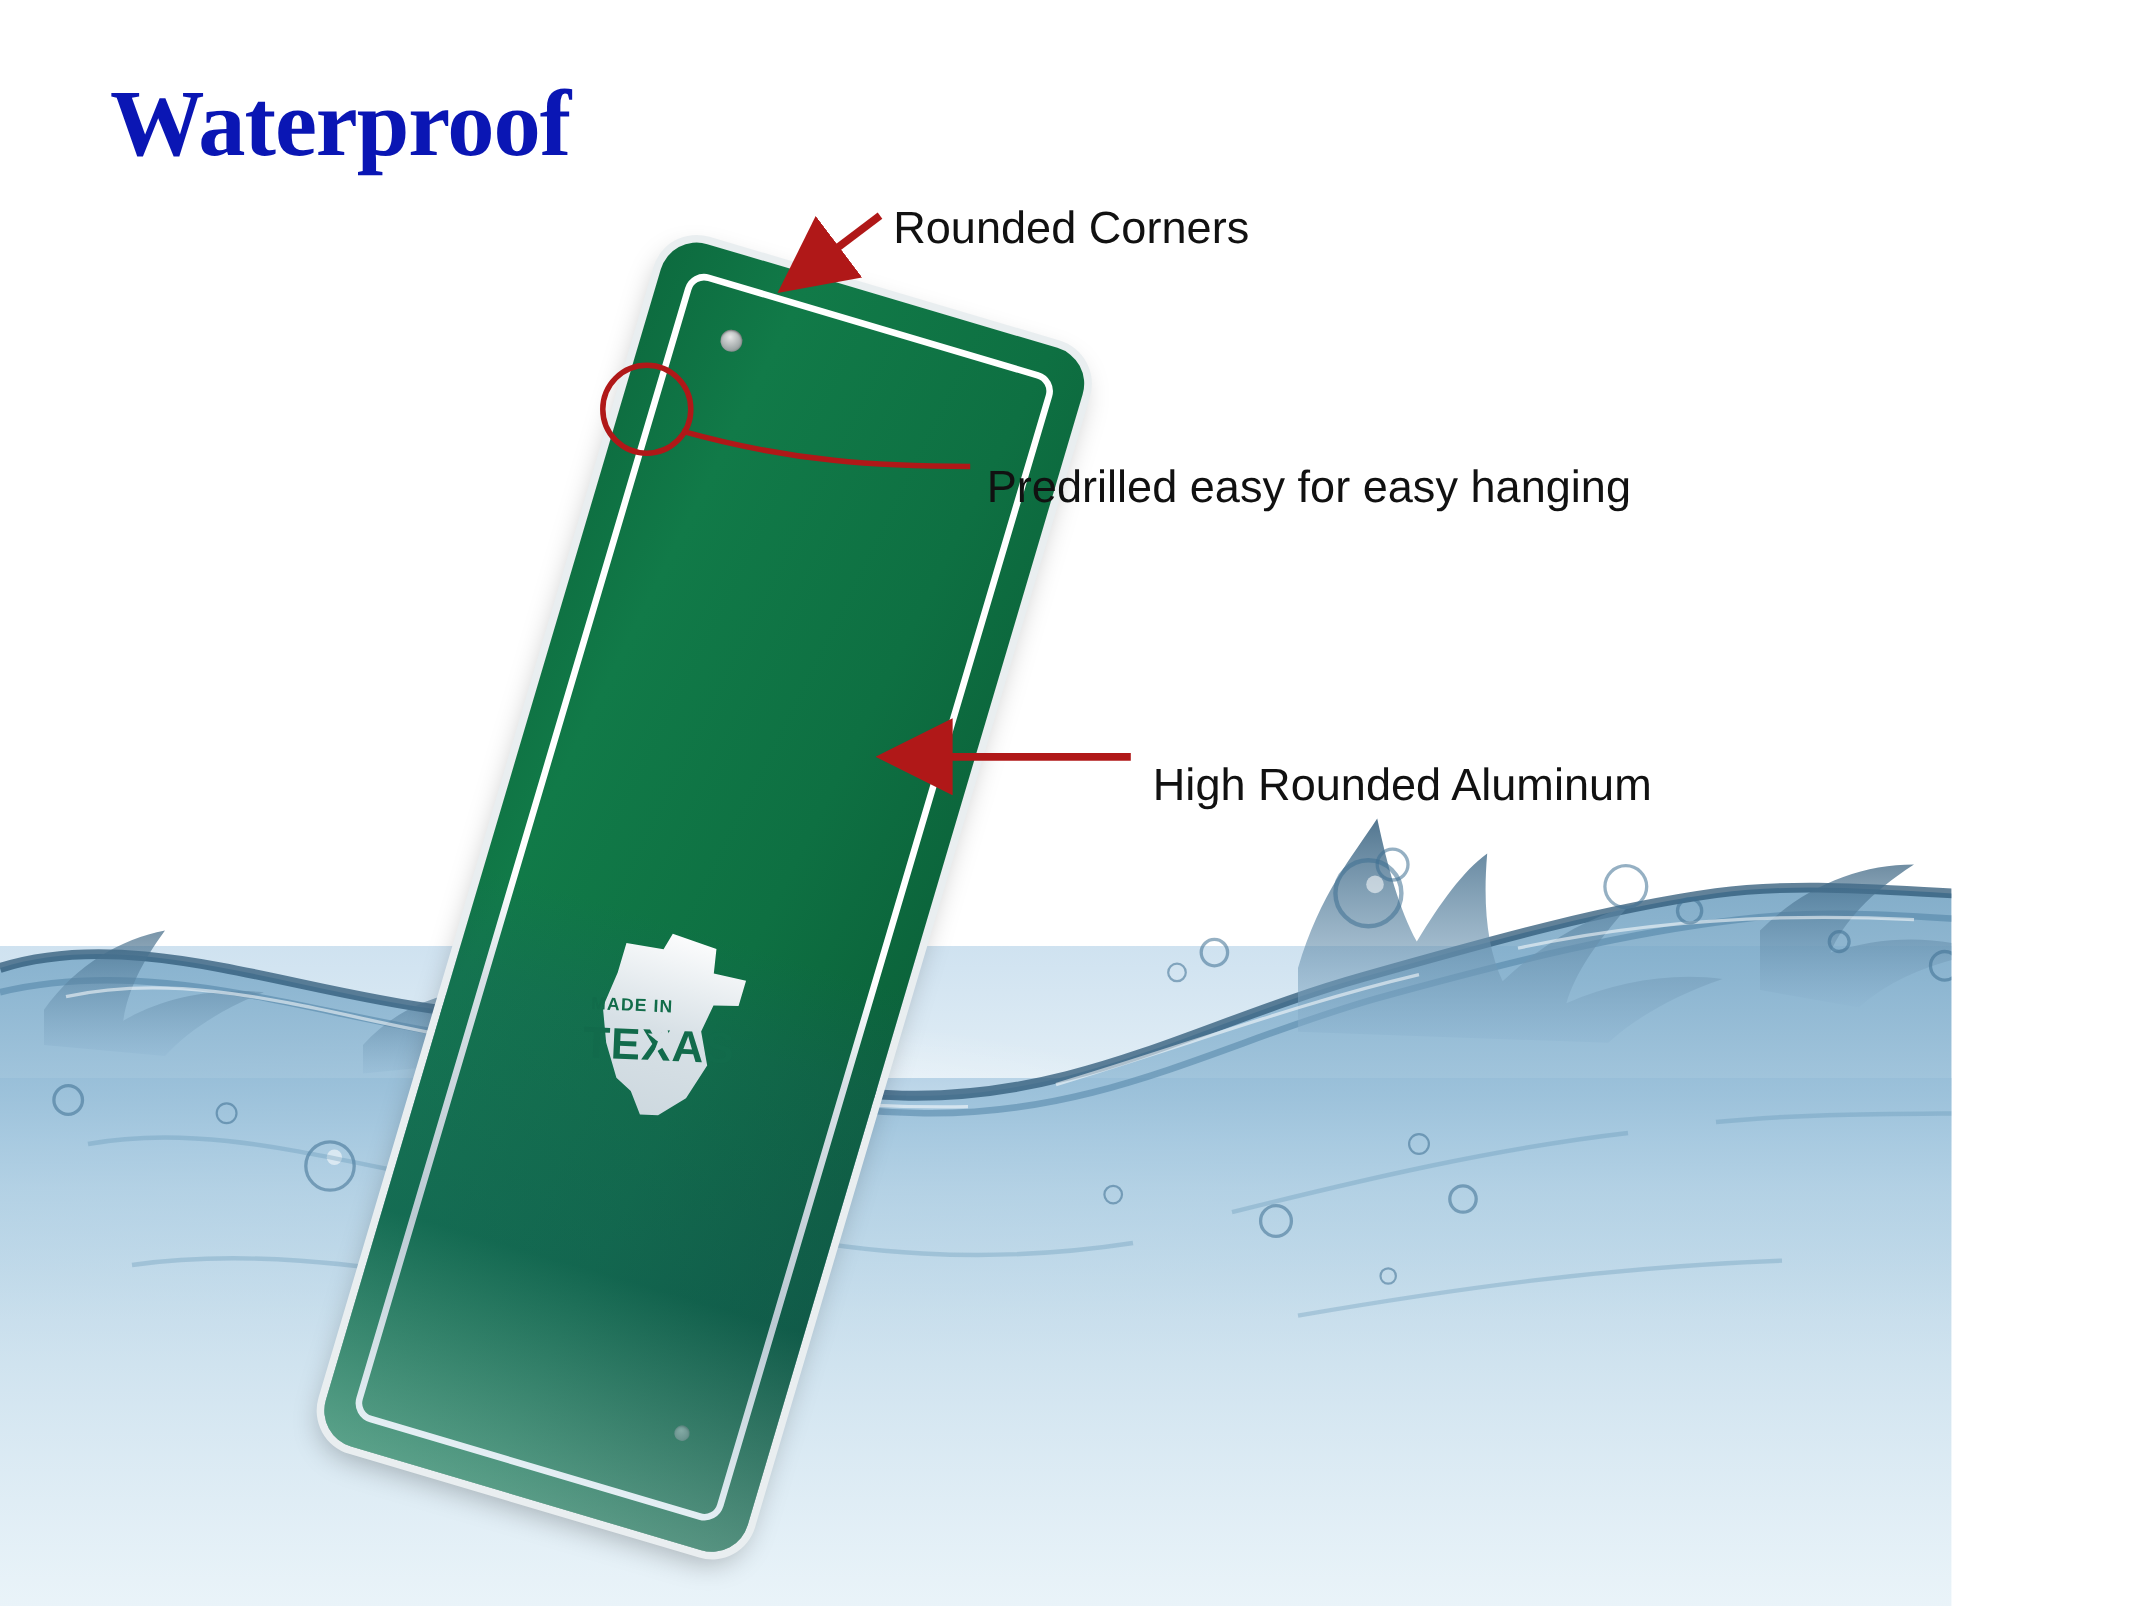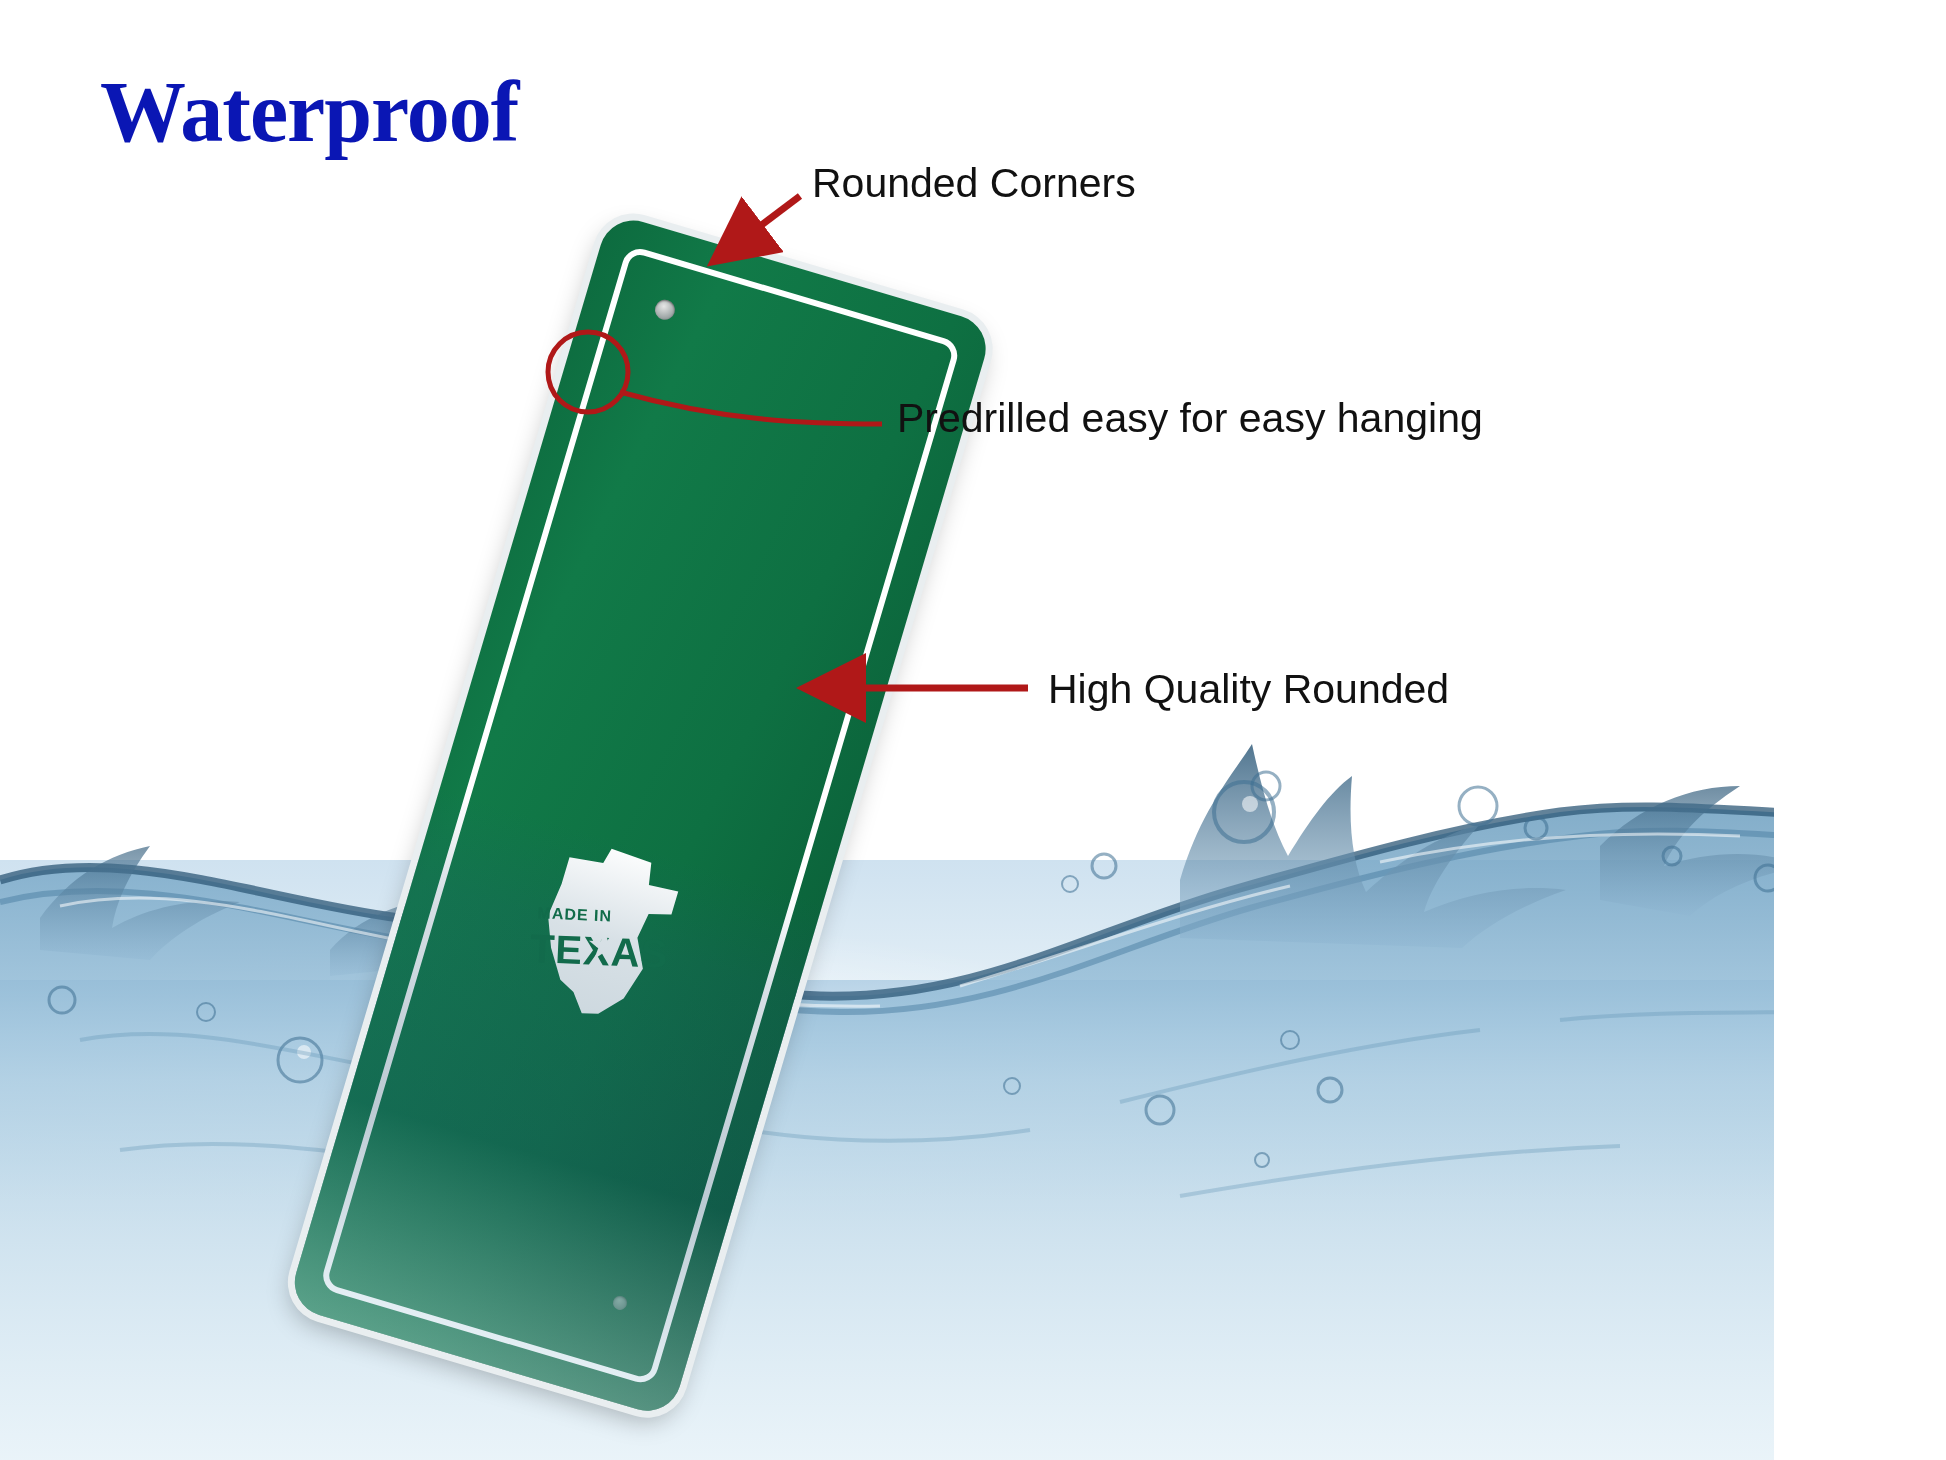--- a/index.html
+++ b/index.html
@@ -140,20 +140,21 @@
     text-align: center;
   }
 
   
   .anno {
     position: absolute;
     color: #111111;
     font-size: 41px;
     white-space: nowrap;
     font-family: "Liberation Sans", sans-serif;
+    margin-top: 24px;
   }
   .anno-rounded { left: 812px; top: 160px; }
   .anno-holes   { left: 897px; top: 395px; }
   .anno-alum    { left: 1048px; top: 666px; }
 
   .title-waterproof {
     position: absolute;
     left: 100px;
     top: 62px;
     font-family: "Liberation Serif", serif;
@@ -298,15 +299,15 @@
     <circle cx="588" cy="372" r="40" fill="none" stroke="#b01818" stroke-width="5"></circle>
     <path d="M620,392 C720,420 800,424 882,424" fill="none" stroke="#b01818" stroke-width="5"></path>
 
     <line x1="1028" y1="688" x2="810" y2="688" stroke="#b01818" stroke-width="7" marker-end="url(#arrowHead)"></line>
   </svg>
 
   <div class="title-waterproof">Waterproof</div>
 
   <div class="anno anno-rounded">Rounded Corners</div>
   <div class="anno anno-holes">Predrilled easy for easy hanging</div>
-  <div class="anno anno-alum">High Quality Rounded</div>
+  <div class="anno anno-alum">High Rounded Aluminum</div>
 
 </div>
 
 </body></html>

